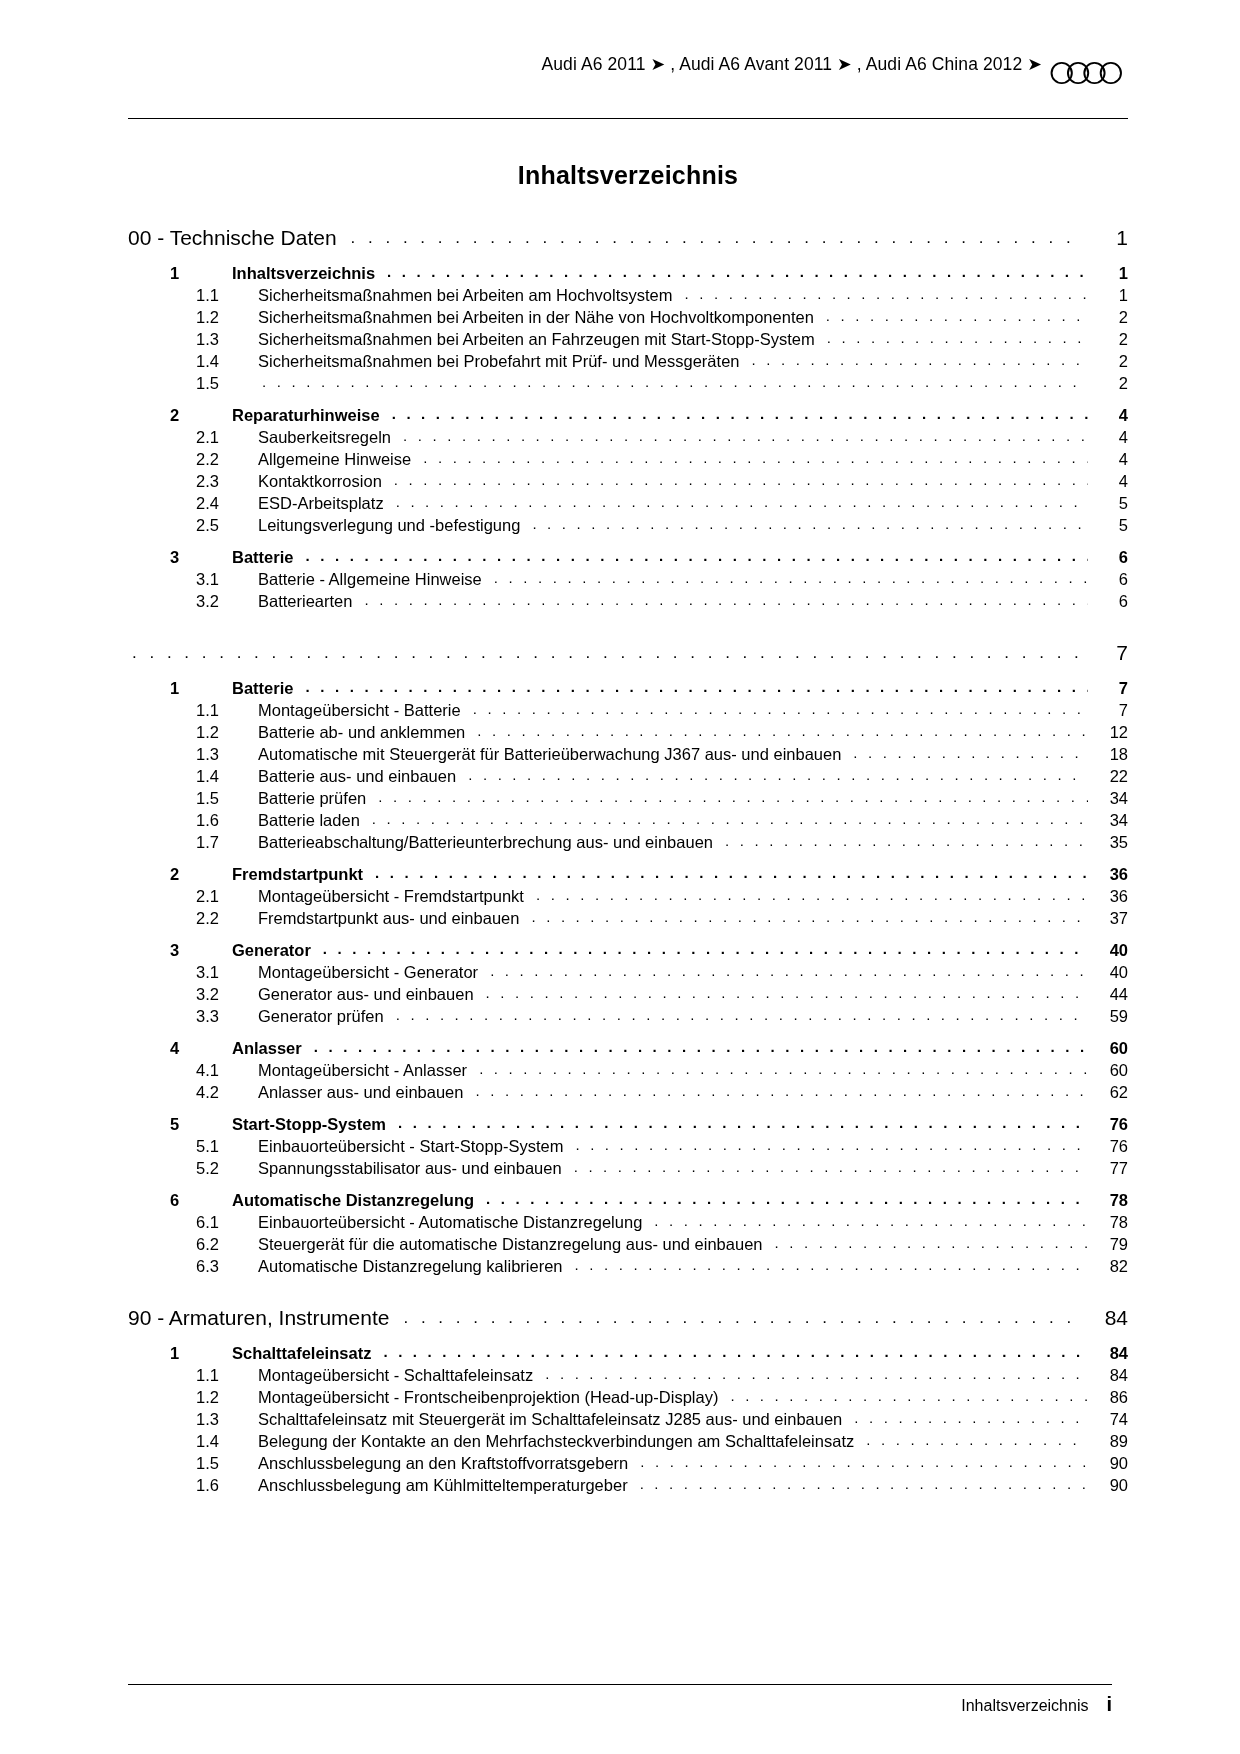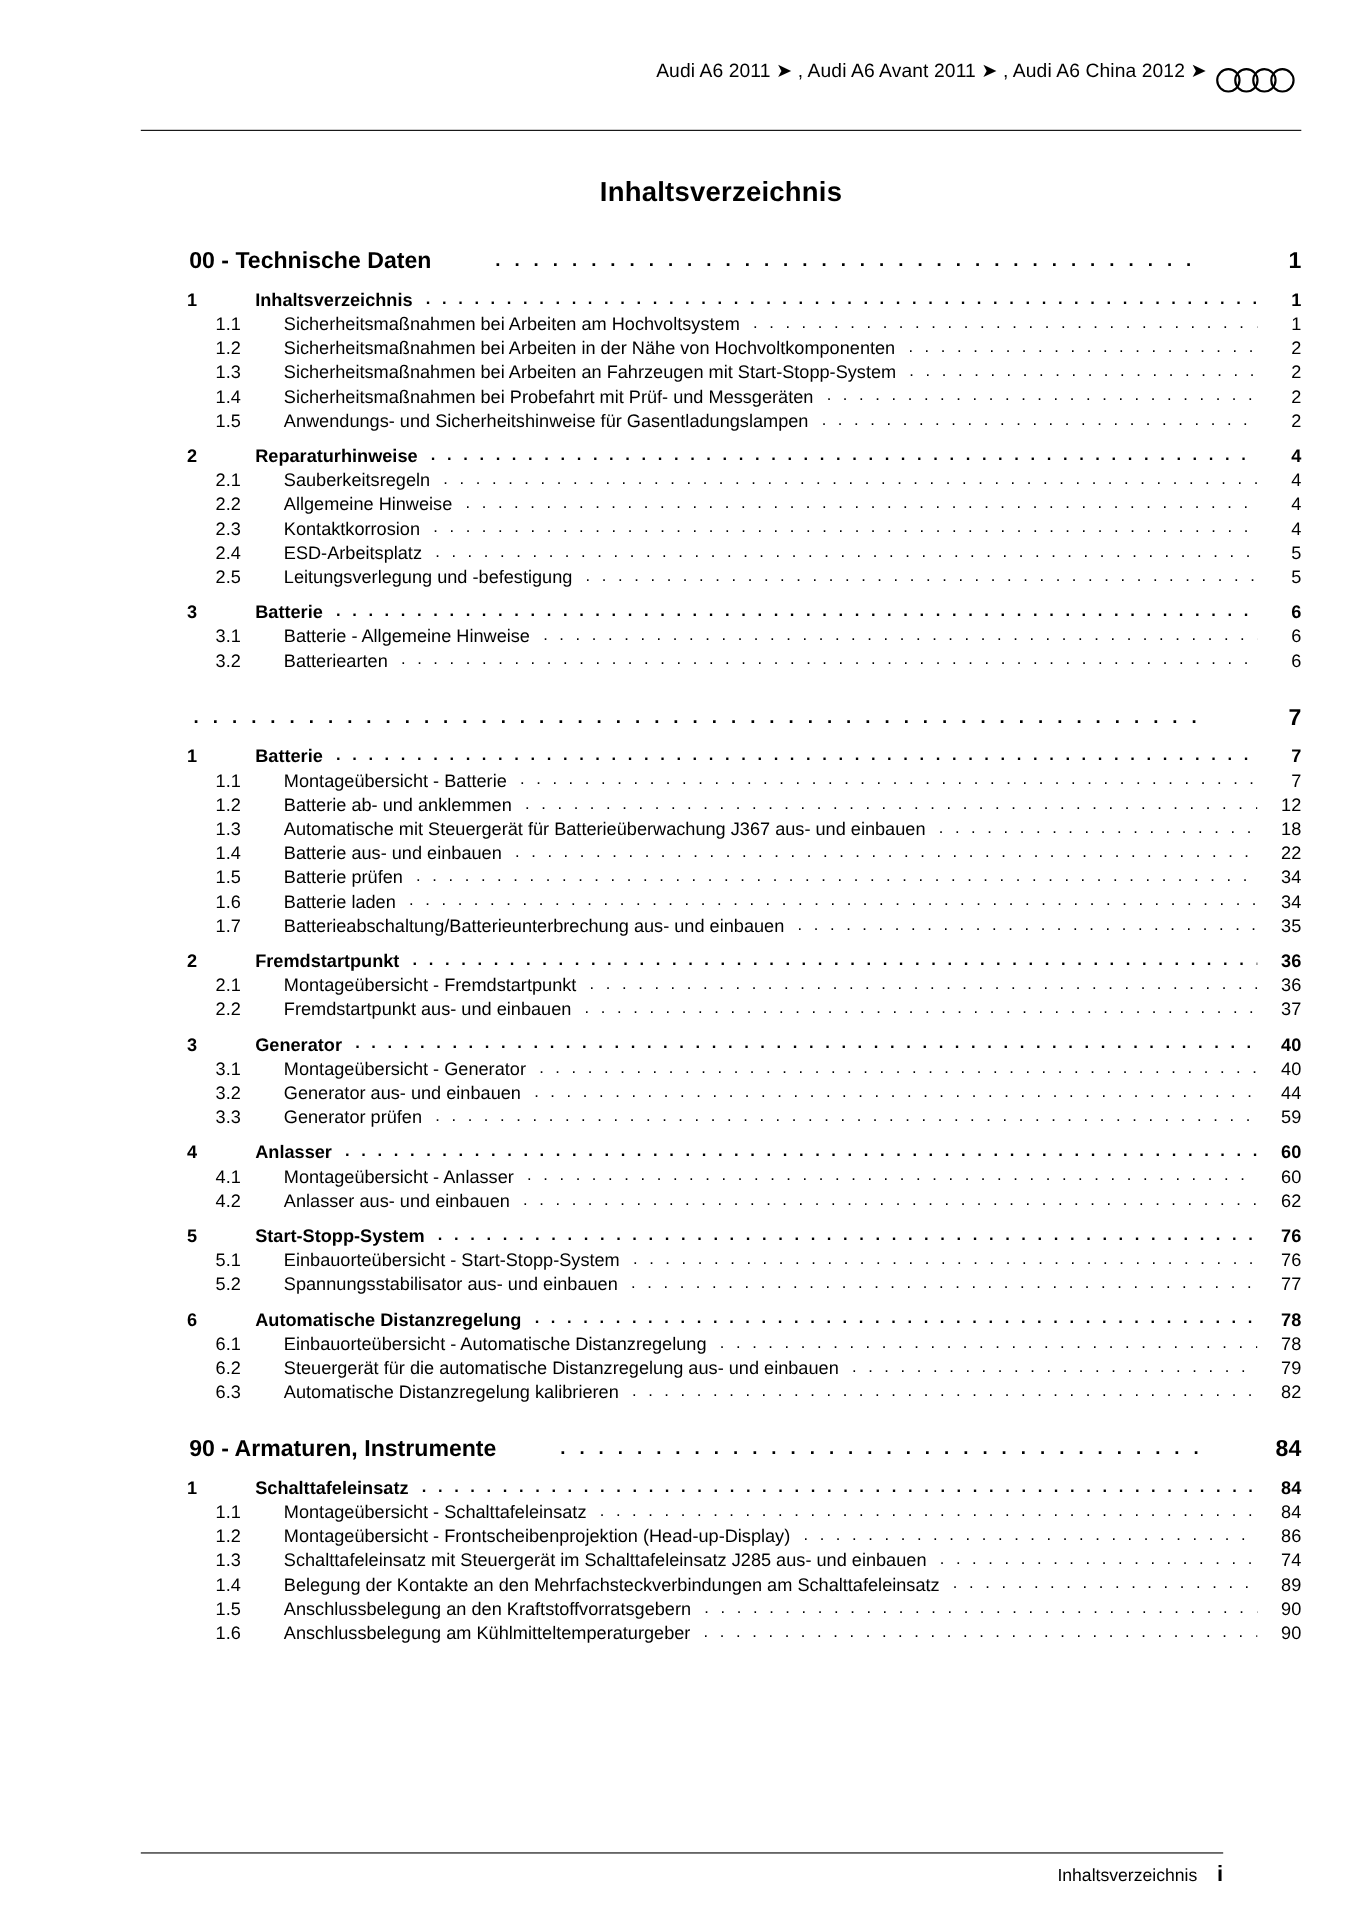--- a/index.html
+++ b/index.html
@@ -13,21 +13,21 @@
     font-family: "Liberation Sans", sans-serif;
     color: #000000;
     position: relative;
   }
   .page {
     position: absolute;
     left: 0; top: 0;
     width: 1240px;
     height: 1754px;
     box-sizing: border-box;
-    padding: 52px 57px 40px 128px;
+    padding: 52px 112px 40px 128px;
   }
   
   .header {
     position: relative;
     height: 58px;
   }
   .header-lines {
     text-align: right;
     padding-right: 86px;
     font-size: 17.5px;
@@ -83,24 +83,23 @@
   }
   .page-no {
     flex: 0 0 auto;
     text-align: right;
     width: 36px;
   }
 
   
   .row.chapter {
     font-size: 21px;
-    font-weight: bold;
+    font-weight: normal;
     margin-top: 30px;
     margin-bottom: 14px;
-    gap: 44px;
   }
   .row.chapter .num { width: 0; }
   .row.chapter .label { padding-right: 10px; }
   .row.chapter .dots { letter-spacing: 4px; font-size: 17px; }
   .row.chapter .page-no { width: 40px; font-size: 21px; }
 
   
   .row.section {
     font-weight: bold;
     margin-top: 13px;
@@ -195,21 +194,20 @@
         <span class="page-no">2</span>
       </div>
       <div class="row sub">
         <span class="num">1.4</span>
         <span class="label">Sicherheitsmaßnahmen bei Probefahrt mit Prüf- und Messgeräten</span>
         <span class="dots">. . . . . . . . . . . . . . . . . . . . . . . . . . . . . . . . . . . . . . . . . . . . . . . . . . . . . . . . . . . . . . . . . . . . . . . . . . . . . . . . . . . .</span>
         <span class="page-no">2</span>
       </div>
       <div class="row sub">
         <span class="num">1.5</span>
-        <span class="label">Anwendungs- und Sicherheitshinweise für Gasentladungslampen</span>
         <span class="dots">. . . . . . . . . . . . . . . . . . . . . . . . . . . . . . . . . . . . . . . . . . . . . . . . . . . . . . . . . . . . . . . . . . . . . . . . . . . . . . . . . . . .</span>
         <span class="page-no">2</span>
       </div>
       <div class="row section">
         <span class="num">2</span>
         <span class="label">Reparaturhinweise</span>
         <span class="dots">. . . . . . . . . . . . . . . . . . . . . . . . . . . . . . . . . . . . . . . . . . . . . . . . . . . . . . . . . . . . . . . . . . . . . . . . . . . . . . . . . . . .</span>
         <span class="page-no">4</span>
       </div>
       <div class="row sub">

